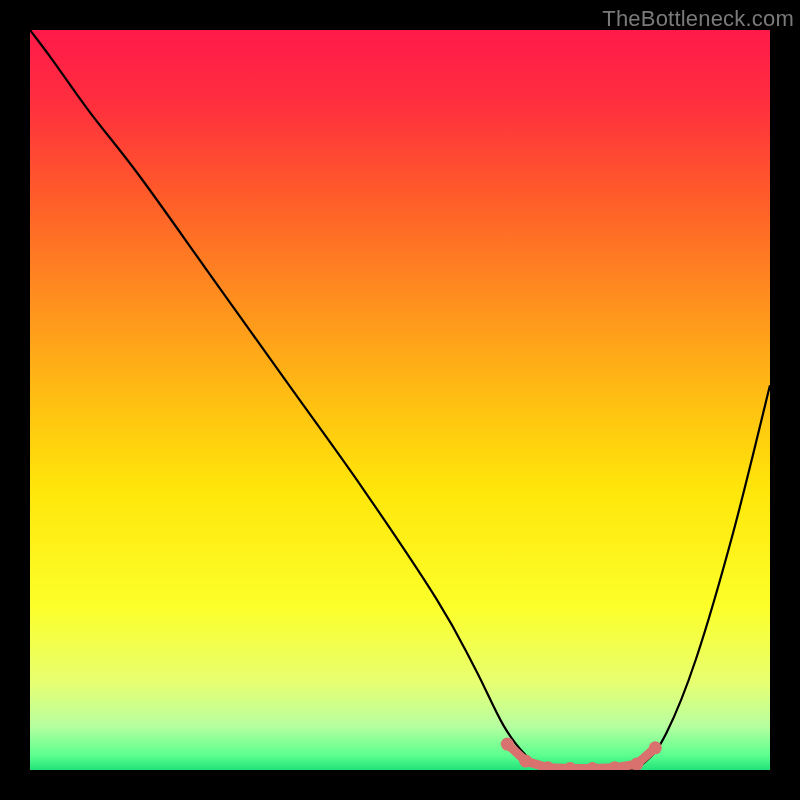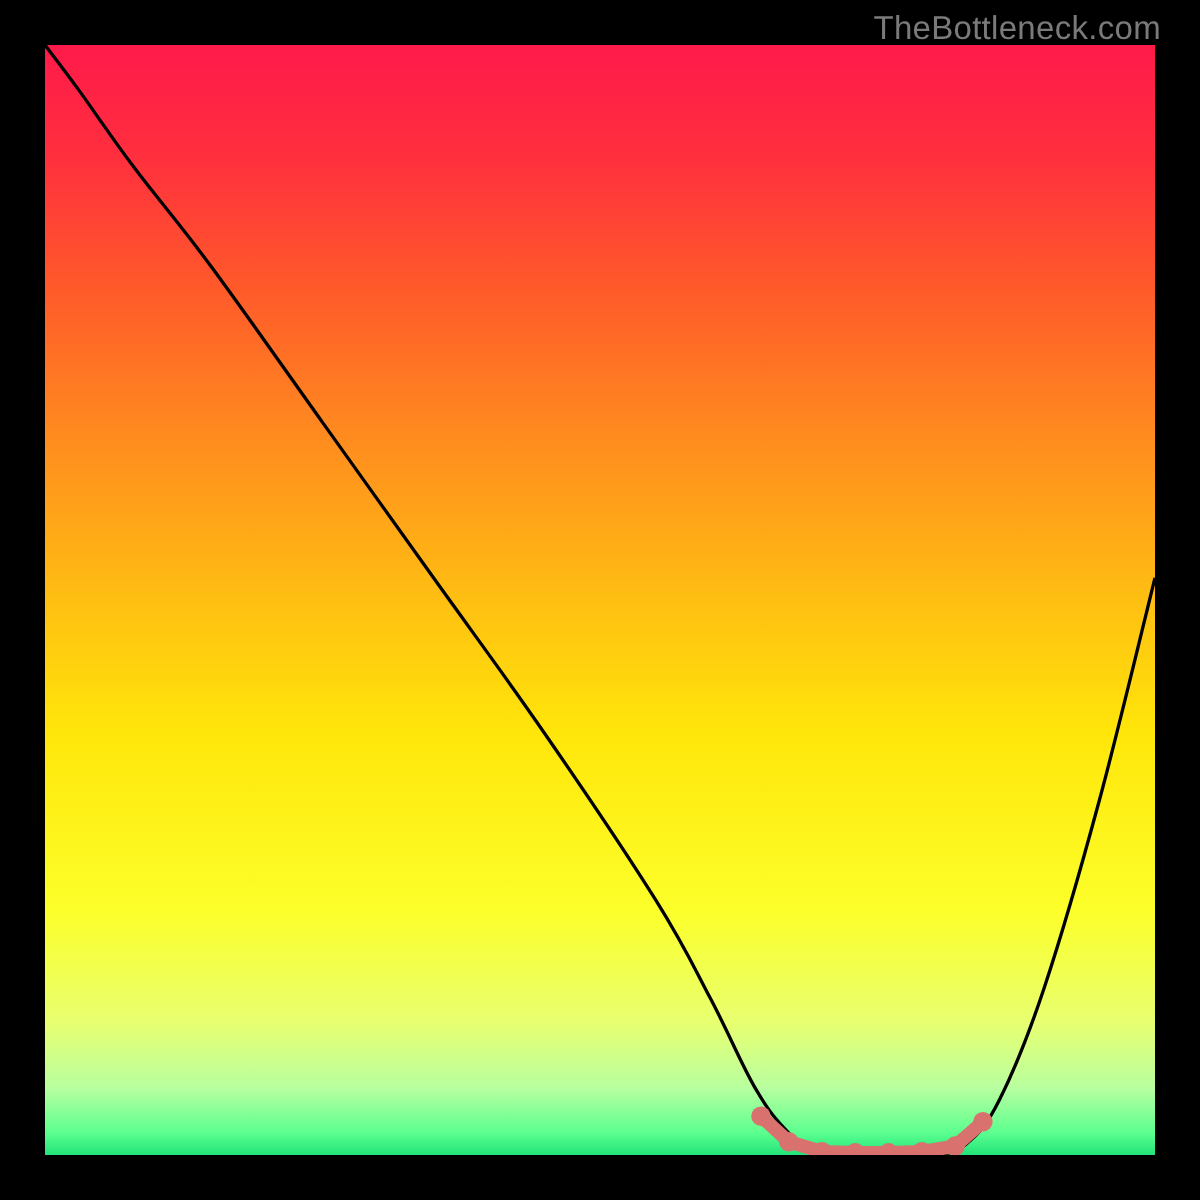--- a/index.html
+++ b/index.html
@@ -8,21 +8,21 @@
     width: 800px;
     height: 800px;
     background: #000;
     position: relative;
     overflow: hidden;
     font-family: Arial, sans-serif;
   }
   .watermark {
     position: absolute;
     top: 6px;
-    right: 26px;
+    right: 6px;
     color: #7a7a7a;
     font-size: 22px;
     font-weight: 500;
     z-index: 10;
     letter-spacing: 0.2px;
   }
   .plot-frame {
     position: absolute;
     left: 30px;
     top: 30px;

